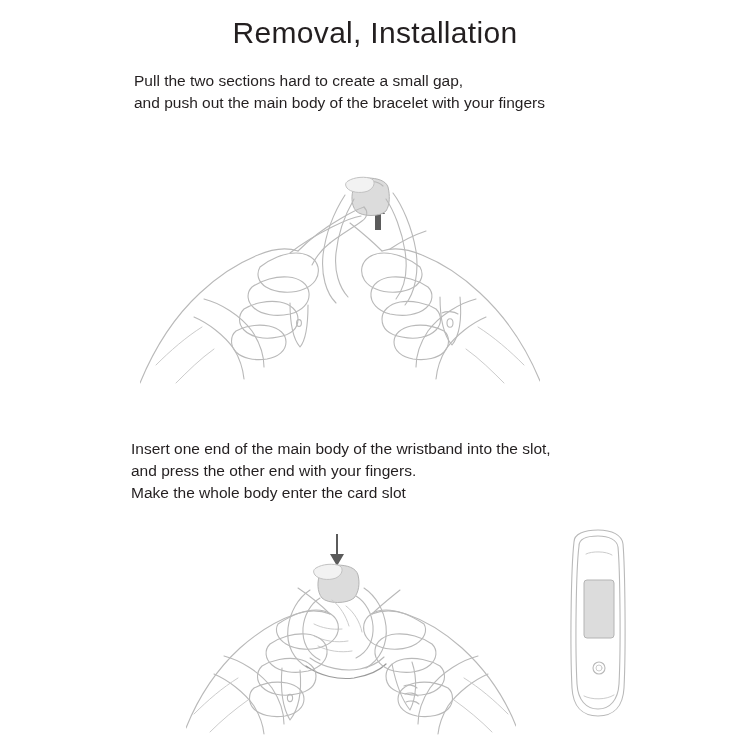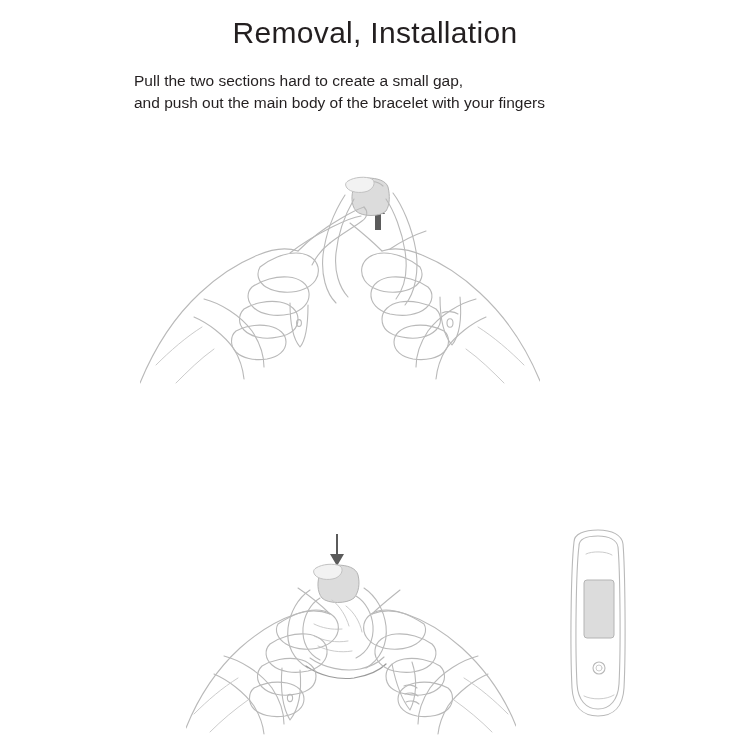--- a/index.html
+++ b/index.html
@@ -158,20 +158,23 @@
         <path class="ln" d="M346 182 C332 188 316 200 306 214 C300 224 297 234 296 244"></path>
 
         <path class="ln-soft" d="M384 230 C370 216 354 202 338 192"></path>
         <path class="ln-soft" d="M364 248 C352 236 340 224 326 214"></path>
       </g>
 
       <path class="fill-light" d="M208 46 C214 42 226 41 232 44 C236 47 234 53 228 56 C220 59 210 57 207 53 C205 50 205 48 208 46 Z"></path>
     </svg>
   </div>
 
+  <div class="caption caption-2">Insert one end of the main body of the wristband into the slot,
+and press the other end with your fingers.
+Make the whole body enter the card slot</div>
 
   <div class="fig fig-2">
     <svg width="330" height="220" viewBox="0 0 330 220" aria-hidden="true">
 
       <g class="arrow">
         <path d="M150 6 L150 26 L144 26 L151 38 L158 26 L152 26 L152 6 Z"></path>
       </g>
 
       <g>
         <path class="fill-grey" d="M134 46 C134 40 140 37 150 37 C162 37 170 40 172 47 C174 55 173 64 168 70 C161 76 142 76 136 70 C131 64 131 53 134 46 Z"></path>

